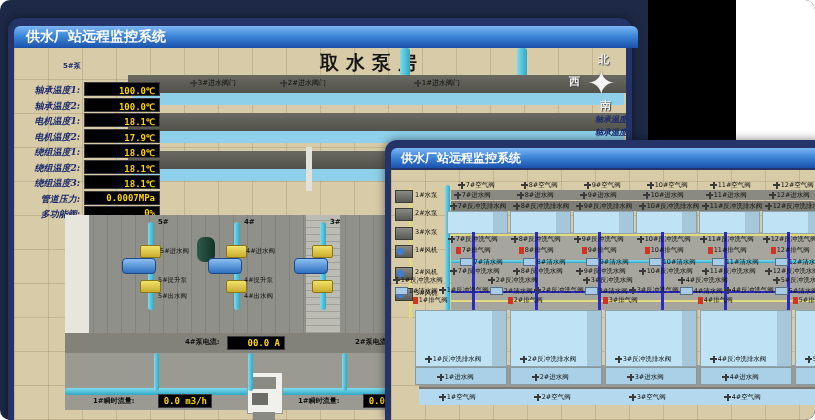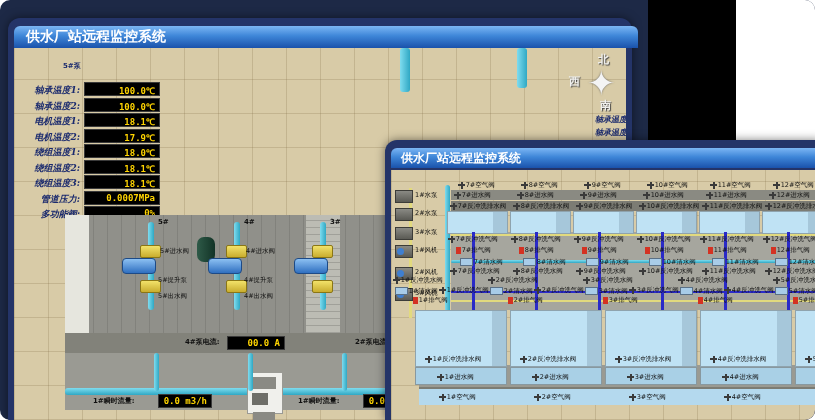--- a/index.html
+++ b/index.html
@@ -45,24 +45,38 @@
 <div id="stage">
 
   <div class="bgblock" style="left:648px;top:0;width:88px;height:145px;background:#000;"></div>
   <div class="bgblock" style="left:736px;top:0;width:79px;height:145px;background:#fff;"></div>
 
   <div class="win" id="back-win" style="left:8px;top:18px;width:624px;height:402px;border-radius:12px 12px 0 0;">
     <div class="titlebar" style="left:6px;top:8px;width:612px;height:22px;font-size:14px;padding-left:12px;">
       <span>供水厂站远程监控系统</span>
     </div>
     <div class="scene" id="bw-scene" style="left:6px;top:30px;width:612px;height:372px;">
+      <div class="abs scenetitle" style="left:306px;top:2px;width:160px;font-size:19px;letter-spacing:7px;">取水泵房</div>
 
       <div class="abs pipeC" style="left:386px;top:0;width:10px;height:44px;"></div>
       <div class="abs pipeC" style="left:503px;top:0;width:10px;height:40px;"></div>
 
+      <div class="abs" id="intake" style="left:114px;top:27px;width:500px;height:145px;">
+          <div style="position: absolute; left: 0px; top: 0px; width: 500px; height: 18px; background: linear-gradient(rgb(106, 106, 98), rgb(82, 82, 76));"></div>
+          <div class="water" style="position: absolute; left: 4px; top: 18px; width: 492px; height: 12px;"></div>
+          <div style="position: absolute; left: 0px; top: 38px; width: 500px; height: 18px; background: linear-gradient(rgb(106, 106, 98), rgb(82, 82, 76));"></div>
+          <div class="water" style="position: absolute; left: 4px; top: 56px; width: 492px; height: 12px;"></div>
+          <div style="position: absolute; left: 0px; top: 76px; width: 500px; height: 18px; background: linear-gradient(rgb(106, 106, 98), rgb(82, 82, 76));"></div>
+          <div class="water" style="position: absolute; left: 4px; top: 94px; width: 492px; height: 12px;"></div>
+          <div style="position: absolute; left: 178px; top: 72px; width: 6px; height: 44px; background: rgb(226, 226, 218);"></div>
+          <div style="position: absolute; left: 352px; top: 72px; width: 6px; height: 44px; background: rgb(226, 226, 218);"></div>
+          <div class="t7" style="position: absolute; left: 62px; top: 4px; color: rgb(10, 10, 10);"><span class="valve"></span> 3#进水阀门</div>
+          <div class="t7" style="position: absolute; left: 152px; top: 4px; color: rgb(10, 10, 10);"><span class="valve"></span> 2#进水阀门</div>
+          <div class="t7" style="position: absolute; left: 286px; top: 4px; color: rgb(10, 10, 10);"><span class="valve"></span> 1#进水阀门</div>
+        </div>
 
       <div class="abs" id="compass" style="left:557px;top:6px;width:64px;height:64px;">
         <div class="abs compass-star" style="left:16px;top:12px;">✦</div>
         <div class="abs cdir" style="left:27px;top:-2px;">北</div>
         <div class="abs cdir" style="left:-2px;top:20px;">西</div>
         <div class="abs cdir" style="left:29px;top:44px;">南</div>
       </div>
 
       <div class="abs plabel" style="left:581px;top:66px;font-size:8px;">轴承温度1:</div>
       <div class="abs plabel" style="left:581px;top:79px;font-size:8px;">轴承温度2:</div>

